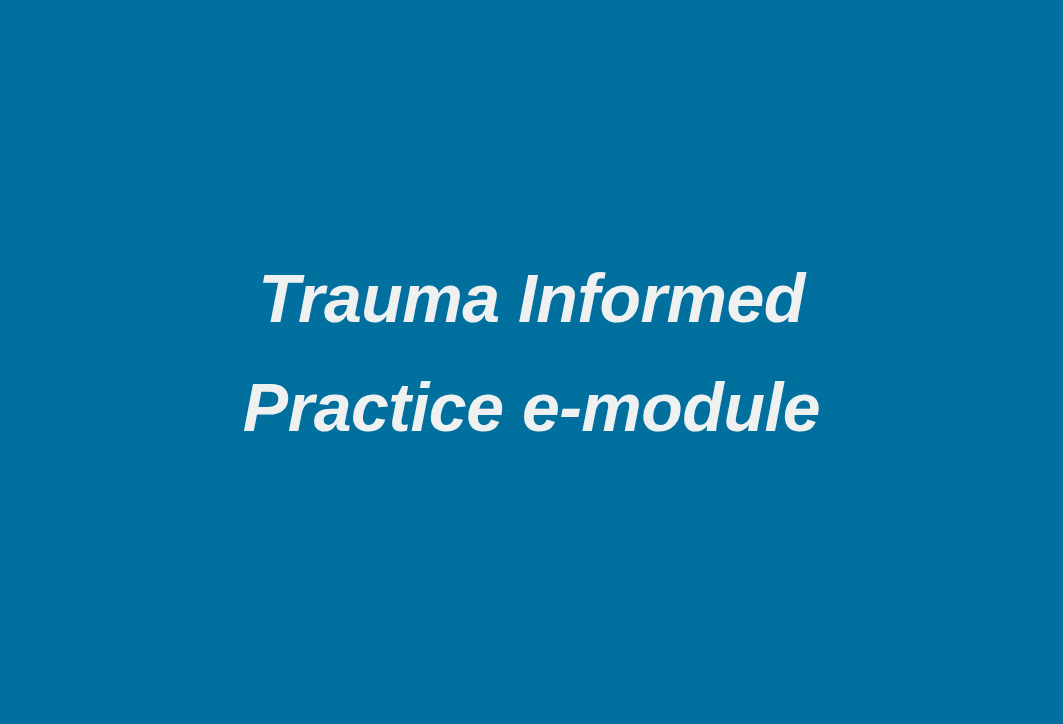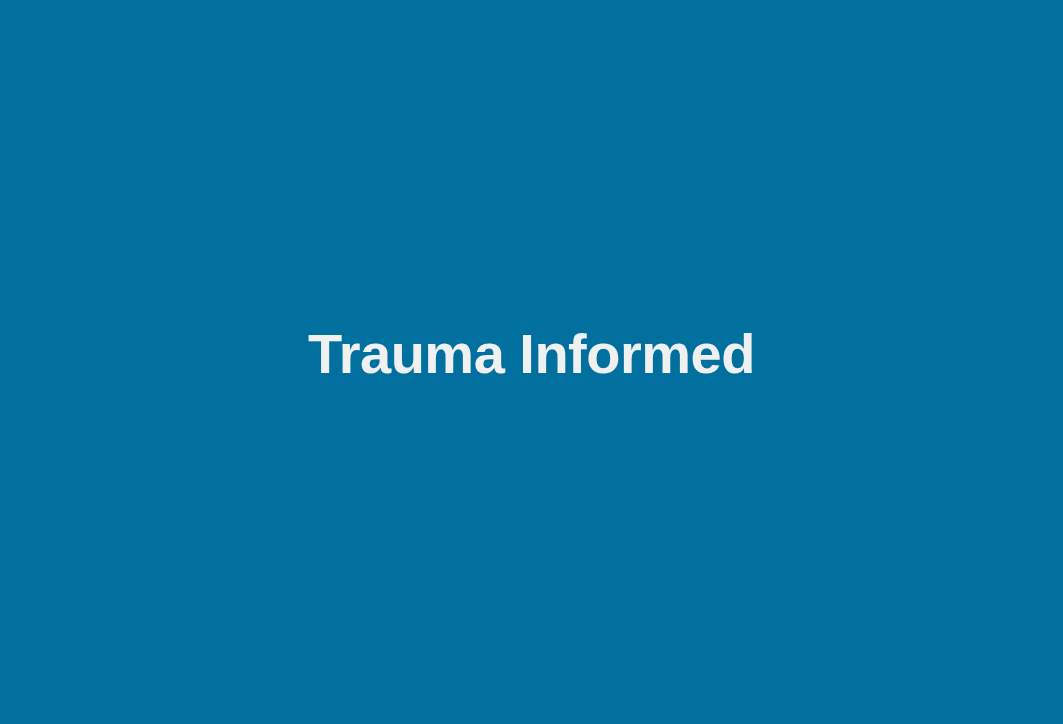--- a/index.html
+++ b/index.html
@@ -33,35 +33,37 @@
     
     transform: translateY(-9px);
     padding: 0 40px;
     box-sizing: border-box;
   }
 
   .title-line {
     display: block;
     color: #eff0f0;
     font-family: "Liberation Sans", "DejaVu Sans", sans-serif;
-    font-size: 56px;
+    font-size: 68px;
     font-weight: 700;
     line-height: 93px;
     letter-spacing: -0.5px;
     white-space: nowrap;
     margin: 16px;
     padding: 0;
+    font-style: italic;
     -webkit-font-smoothing: antialiased;
   }
 </style>
 </head>
 <body style="background: rgb(2, 112, 159);">
 
 <div id="slide" style="background-color: rgb(2, 112, 159);">
 
   <div id="title-block">
 
     <span class="title-line" style="color: rgb(239, 240, 240);">Trauma Informed</span>
 
+    <span class="title-line" style="color: rgb(239, 240, 240);">Practice e-module</span>
 
   </div>
 
 </div>
 
 </body></html>

